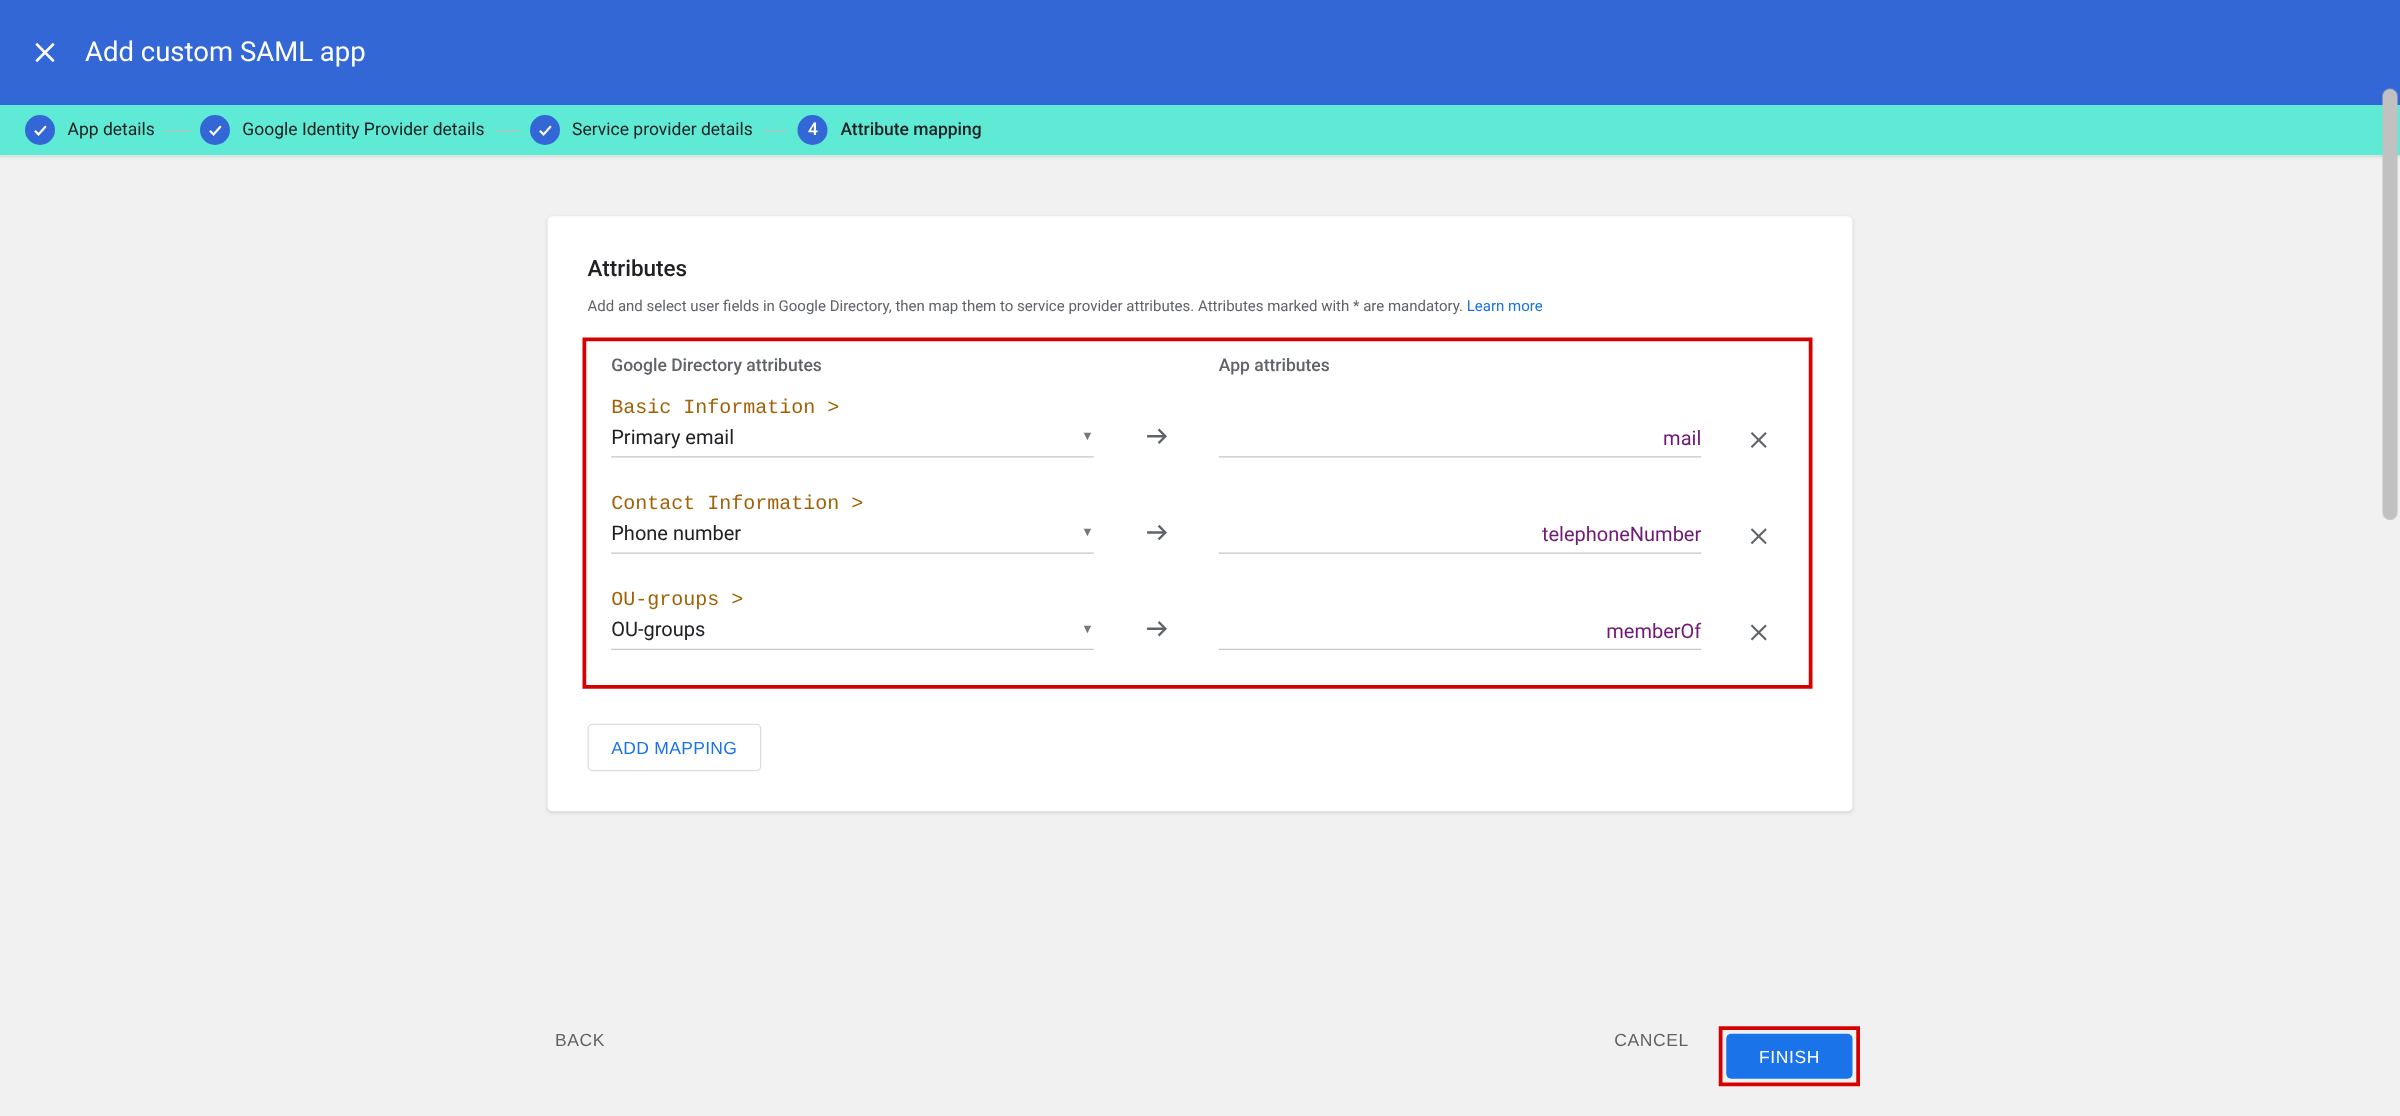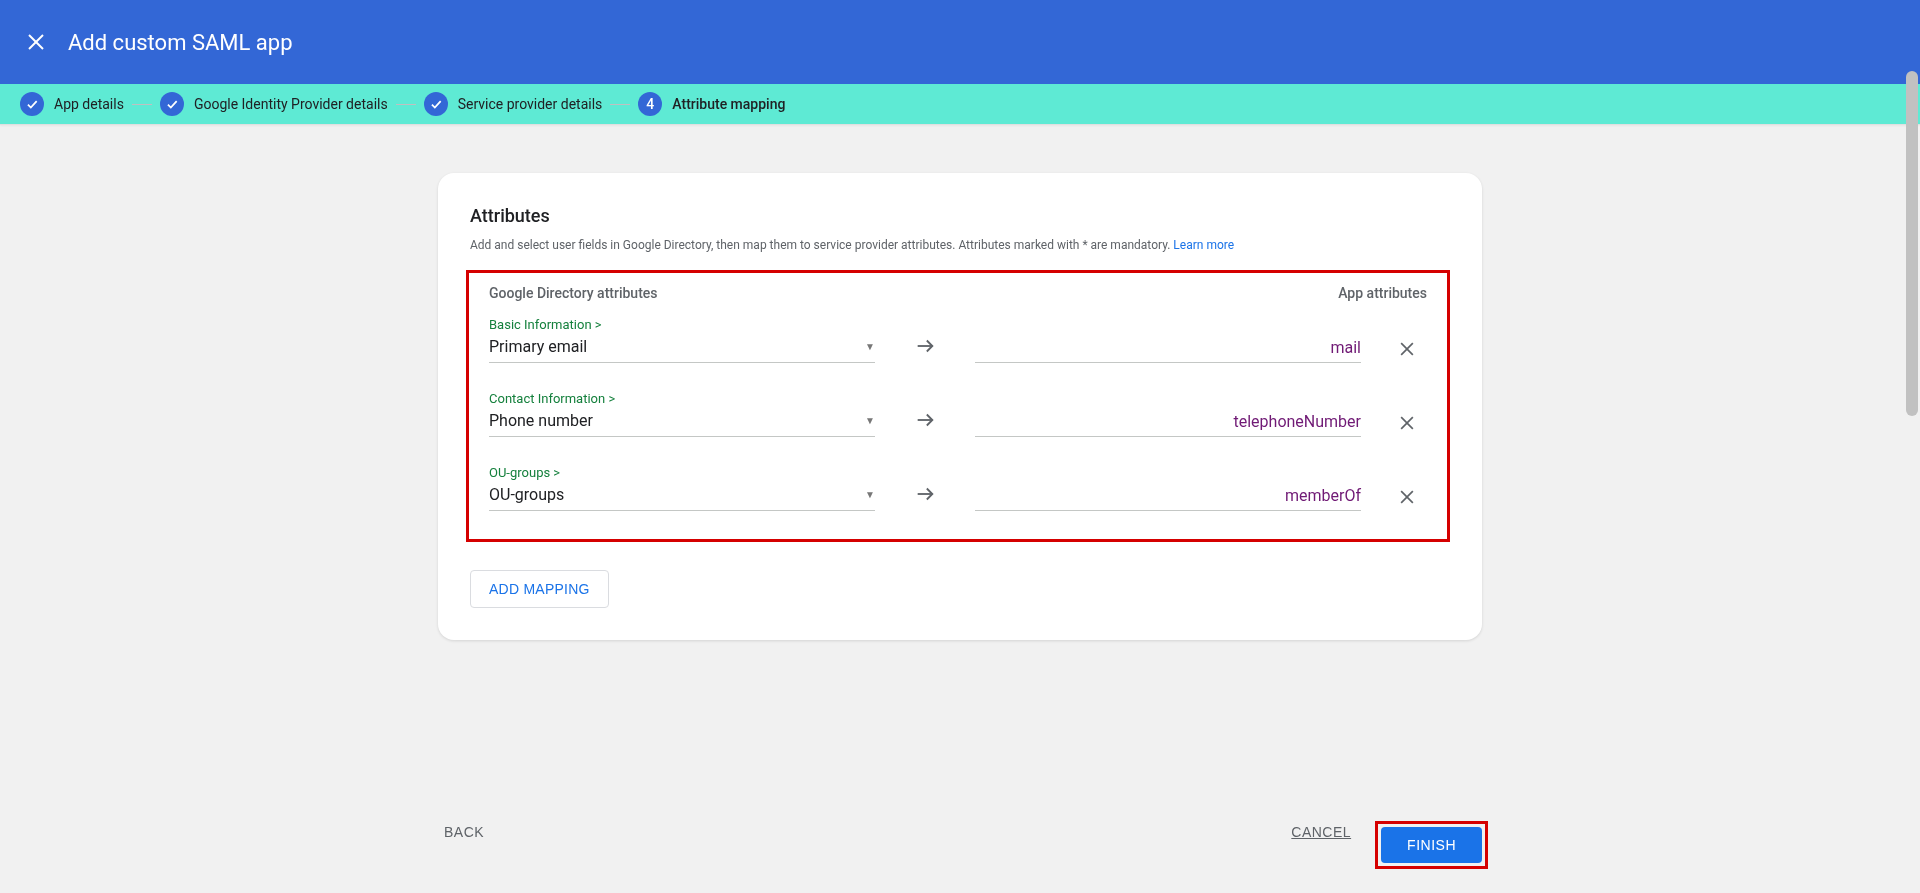--- a/index.html
+++ b/index.html
@@ -70,21 +70,21 @@
   margin: 0 8px;
 }
 .content-area {
   padding: 48px 0 100px;
   display: flex;
   justify-content: center;
 }
 .card {
   background: #fff;
   width: 1044px;
-  border-radius: 16px;
+  border-radius: 4px;
   box-shadow: 0 1px 3px rgba(0,0,0,0.12);
   padding: 32px;
 }
 .card-title {
   font-size: 18px;
   font-weight: 500;
   color: #202124;
   margin-bottom: 12px;
 }
 .card-desc {
@@ -97,43 +97,43 @@
   text-decoration: none;
 }
 .highlight-box {
   border: 3px solid #d50000;
   padding: 12px 20px 28px;
   margin-left: -4px;
 }
 .columns-header {
   display: flex;
   margin-bottom: 16px;
-  justify-content: space-between;
 }
 .col-header {
   font-size: 14px;
   font-weight: 500;
   color: #5f6368;
 }
 .col-header.left {
   width: 486px;
 }
 .mapping-row {
   display: flex;
   align-items: flex-end;
   margin-bottom: 28px;
 }
 .google-attr {
   width: 386px;
   position: relative;
 }
 .attr-category {
-  font-size: 13px;
-  color: #15803d;
+  font-size: 16px;
+  color: #a16207;
   margin-bottom: 5px;
+  font-family: Liberation Mono, monospace;
 }
 .attr-value-line {
   display: flex;
   align-items: center;
   justify-content: space-between;
   border-bottom: 1px solid #c4c7c5;
   padding-bottom: 6px;
 }
 .attr-value {
   font-size: 16px;
@@ -217,21 +217,20 @@
   gap: 24px;
 }
 .cancel-btn {
   background: none;
   border: none;
   color: #5f6368;
   font-size: 14px;
   font-weight: 500;
   cursor: pointer;
   letter-spacing: 0.5px;
-  text-decoration: underline;
 }
 .finish-wrap {
   border: 3px solid #d50000;
   padding: 3px;
   margin-top: 26px;
 }
 .finish-btn {
   background: #1a73e8;
   border: none;
   color: #fff;

